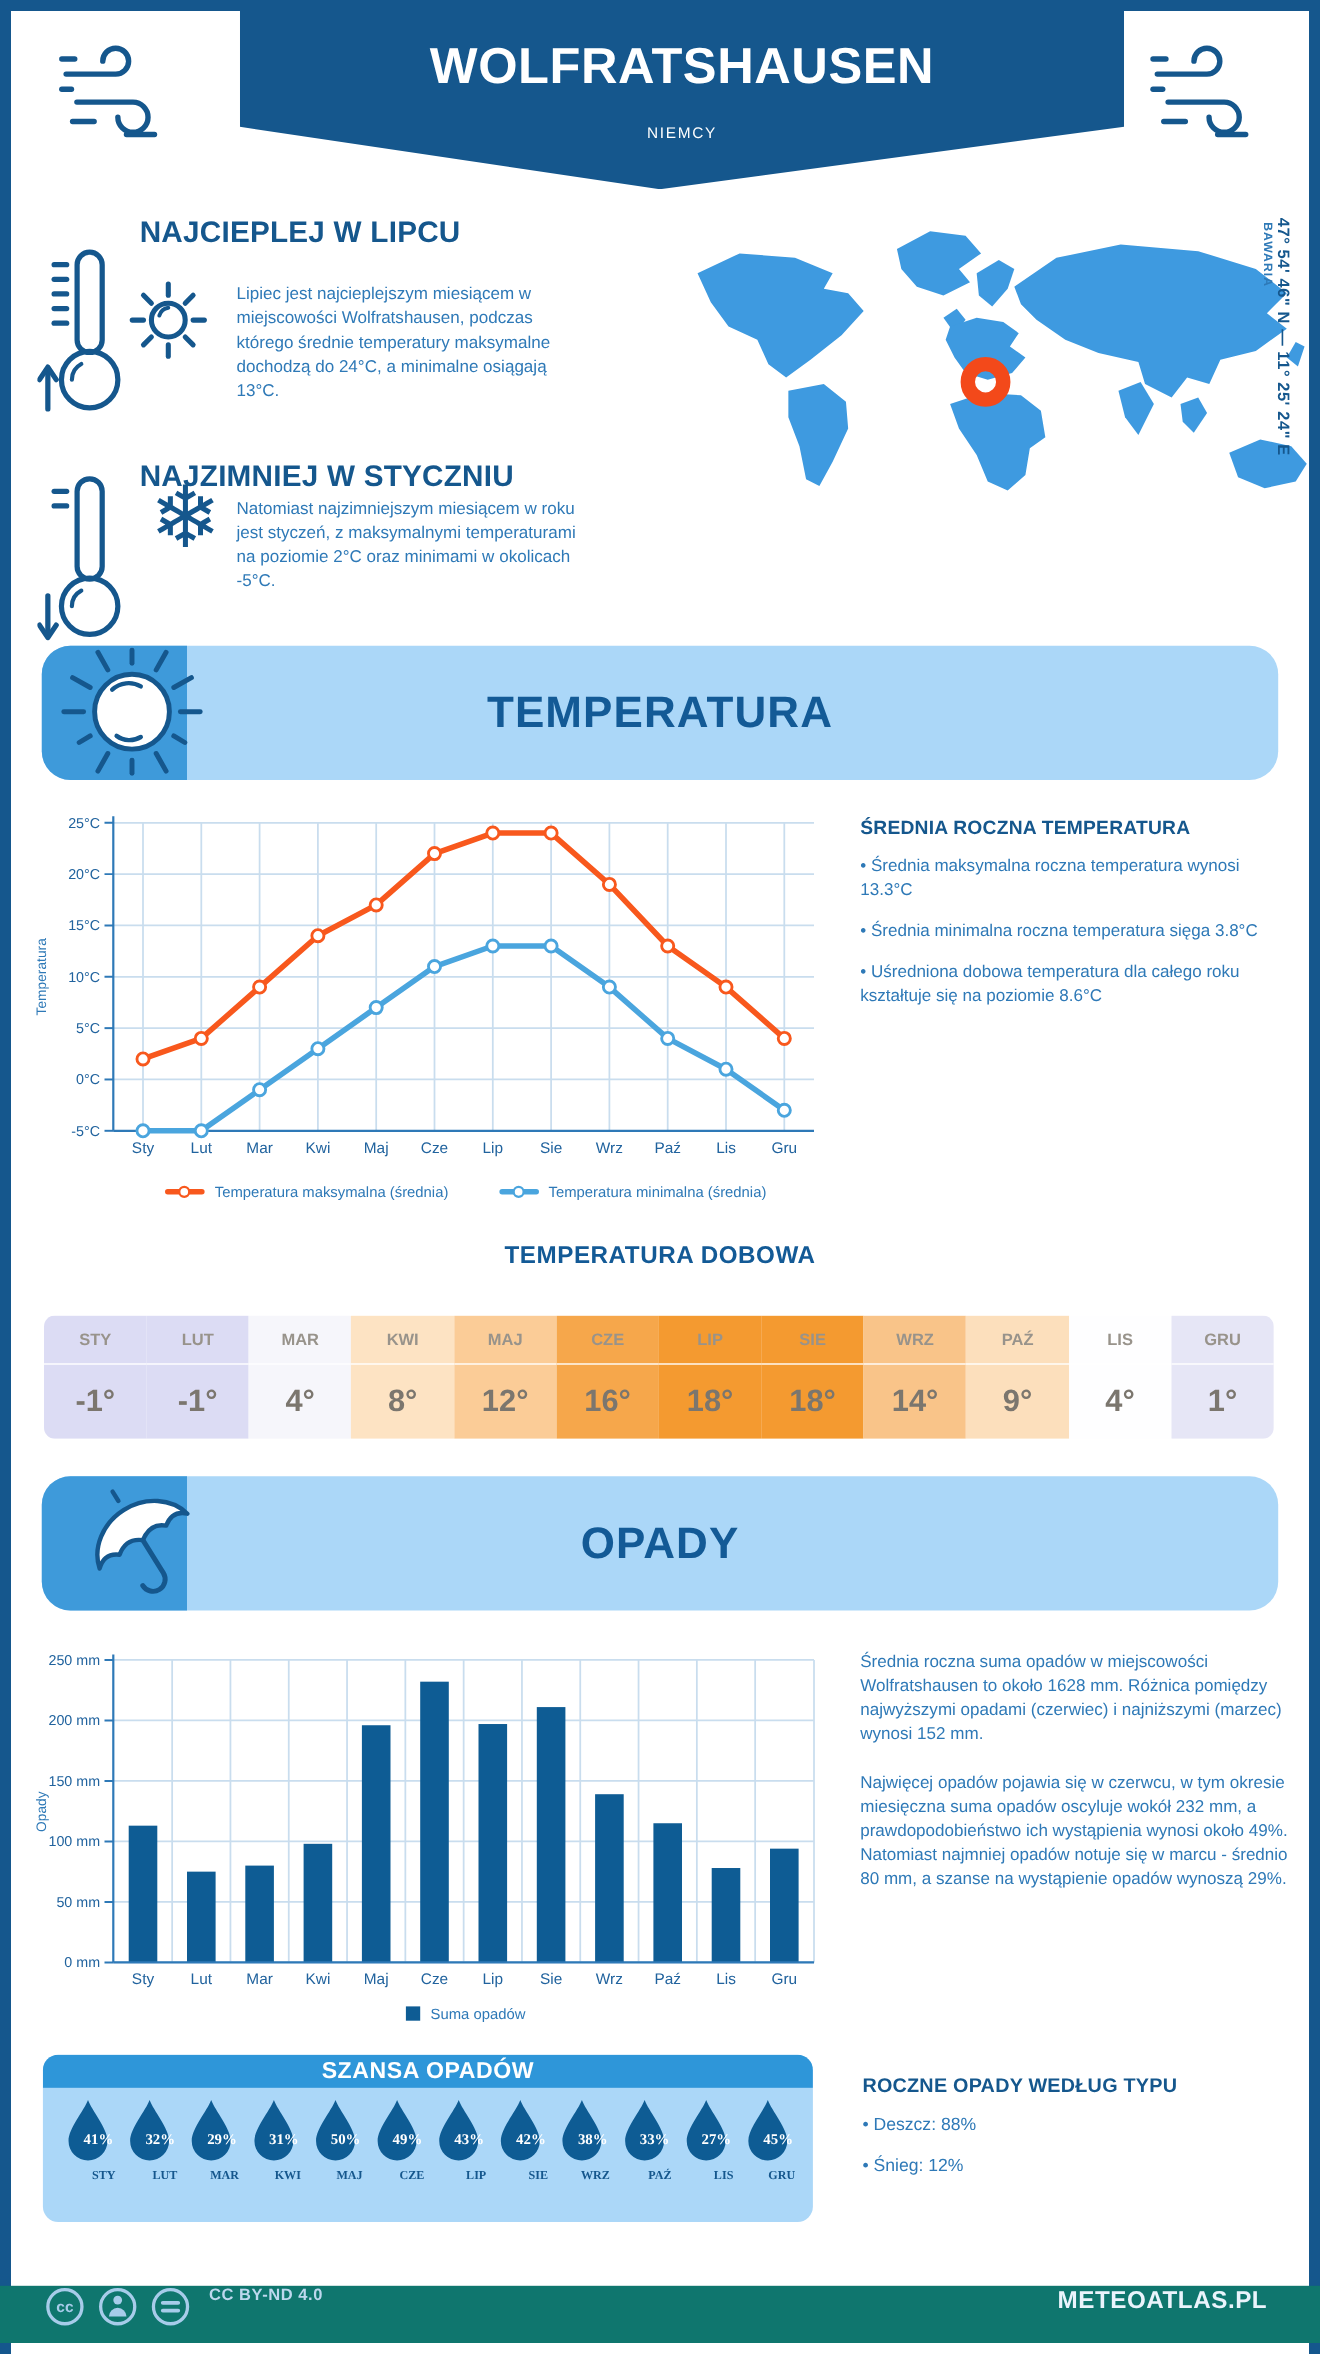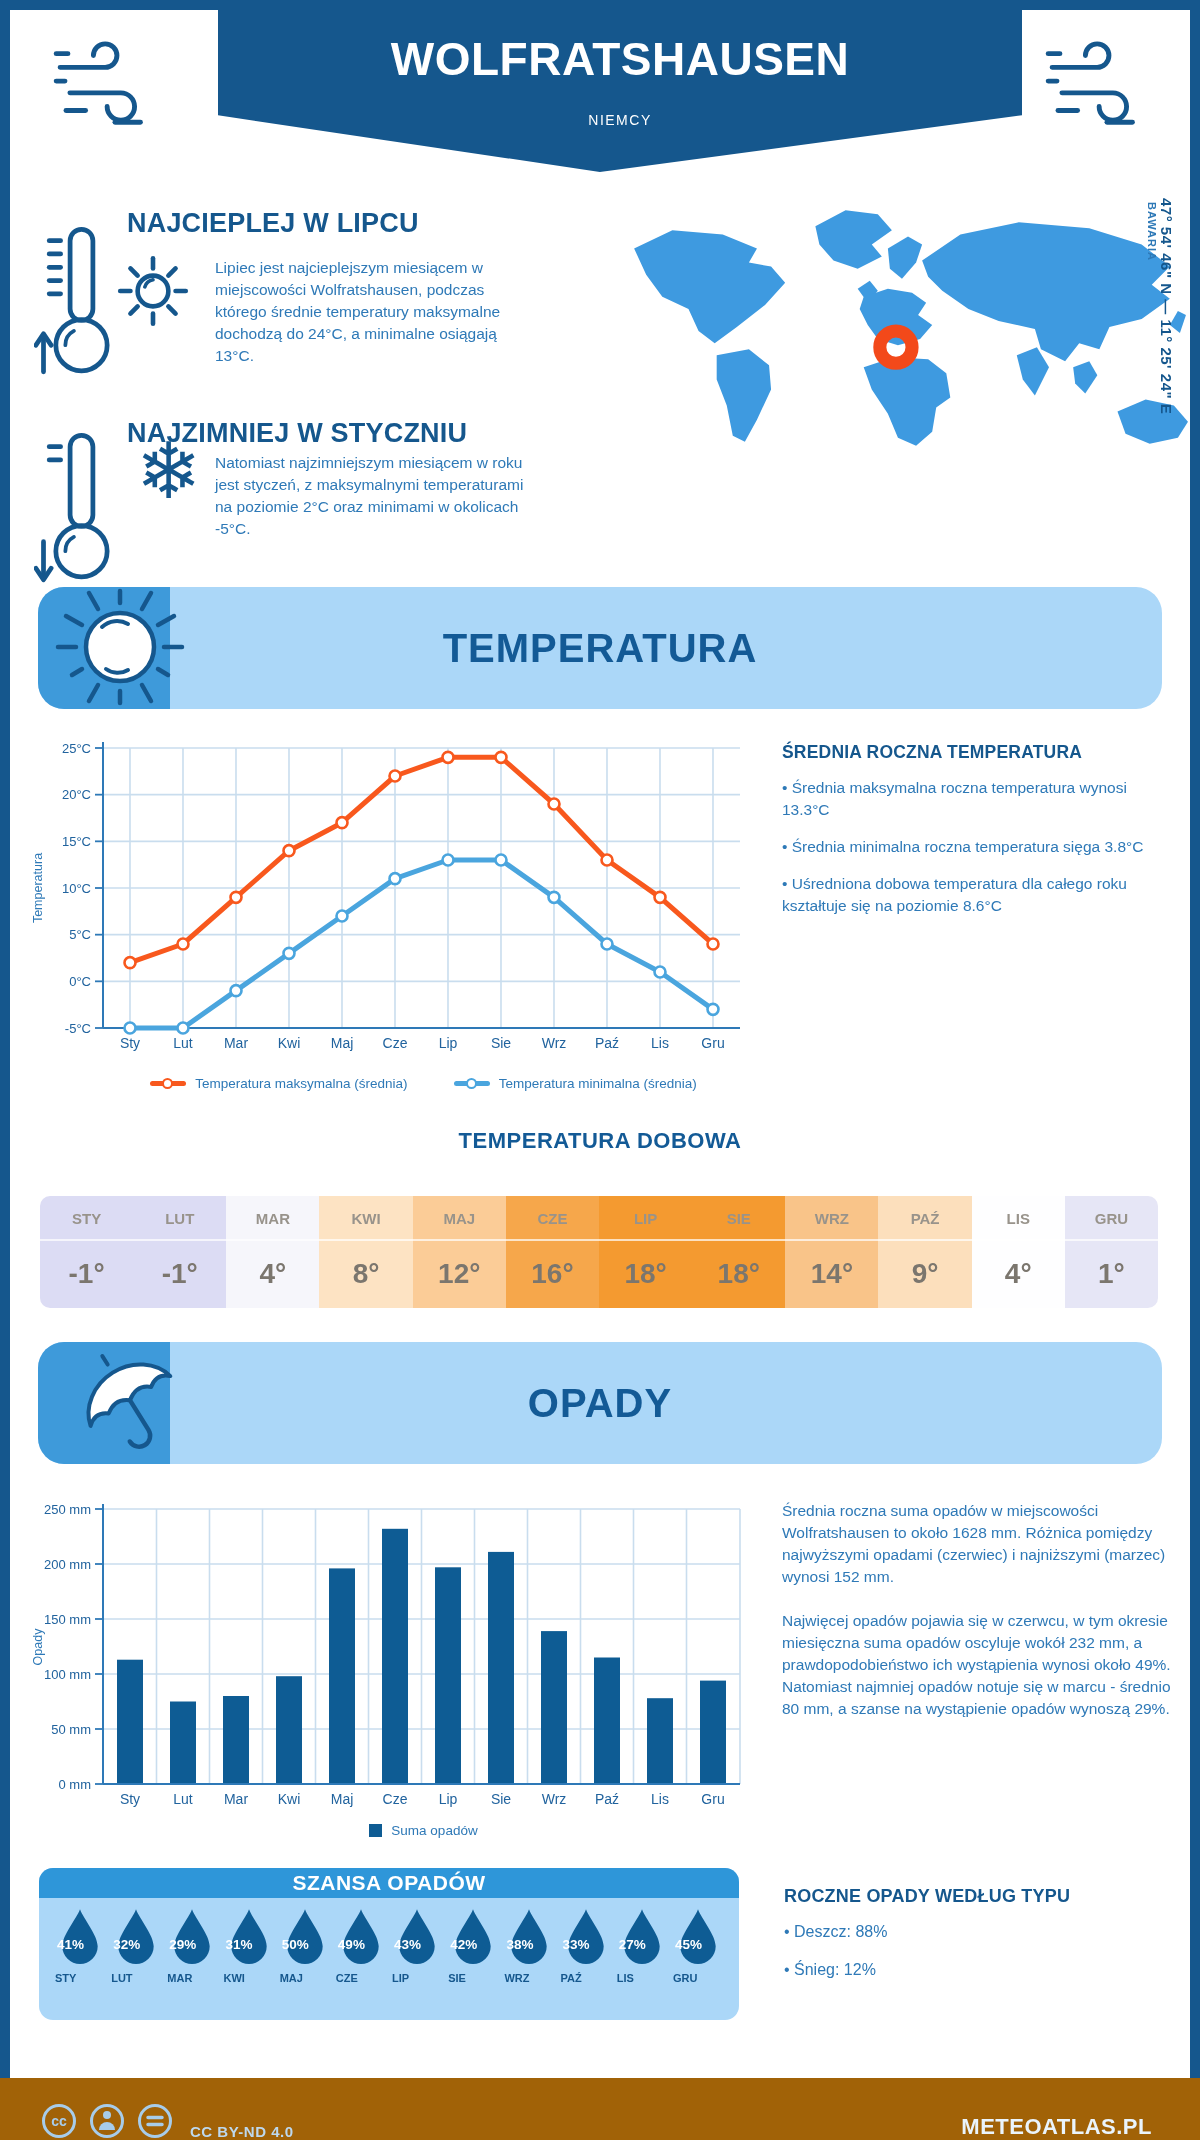--- a/index.html
+++ b/index.html
@@ -57,27 +57,27 @@
             overflow:hidden;}
   .dt-cell{text-align:center;}
   .dt-m{font-size:15px;font-weight:bold;color:#98938B;padding:14px 0 12px;
         border-bottom:2px solid rgba(255,255,255,.7);}
   .dt-v{font-size:28px;font-weight:bold;color:#7B766E;padding:17px 0 18px;}
   
   .szansa{width:700px;height:152px;background:#ABD7F8;border-radius:14px;overflow:hidden;}
   .sz-head{height:30px;line-height:30px;background:#2E96D9;color:#fff;text-align:center;
            font-size:21px;font-weight:bold;letter-spacing:.5px;}
   .sz-body{display:flex;justify-content:space-between;padding:10px 16px 0;}
-  .dropcell{width:50px;text-align:left;}
+  .dropcell{width:50px;text-align:right;font-family:Liberation Serif, serif;}
   .dropwrap{position:relative;width:46px;height:59px;margin:0 auto;}
   .droppct{position:absolute;left:0;right:0;top:29px;color:#fff;font-size:13.5px;font-weight:bold;}
   .droplabel{margin-top:5px;font-size:11px;font-weight:bold;color:#15578D;}
   
-  .footer{left:0;top:2078px;width:1200px;height:62px;background:#a16207;display:flex;
-          align-items:flex-end;}
+  .footer{left:0;top:2078px;width:1200px;height:52px;background:#0f766e;display:flex;
+          align-items:flex-start;}
   .f-icons{display:flex;gap:10px;margin-left:40px;align-items:center;}
   .f-lic{color:#BDD8EE;font-weight:bold;font-size:15px;margin-left:16px;letter-spacing:.5px;}
   .f-site{margin-left:auto;margin-right:48px;color:#EAF4FC;font-weight:bold;font-size:22px;
           letter-spacing:.5px;}
   svg{display:block;}
 </style>
 </head>
 <body>
 
 <div class="page">
@@ -136,21 +136,21 @@
         <path d="M40 62 v10"></path>
         <path d="M62 40 h10"></path>
         <path d="M18 40 H8"></path>
       <path d="M55 25 l7 -7"></path>
         <path d="M25 25 l-7 -7"></path>
         <path d="M55 55 l7 7"></path>
         <path d="M25 55 l-7 7"></path>
       <path d="M32 36 a10 10 0 0 1 8 -7" stroke-width="3.5"></path>
     </g>
   </svg>
-  <div class="abs h-blue" style="left:127px;top:208px">NAJCIEPLEJ W LIPCU</div>
+  <div class="abs h-blue" style="left:127px;top:196px">NAJCIEPLEJ W LIPCU</div>
   <div class="abs p-blue" style="left:215px;top:257px;width:318px">Lipiec jest najcieplejszym miesiącem w miejscowości Wolfratshausen, podczas którego średnie temperatury maksymalne dochodzą do 24°C, a minimalne osiągają 13°C.</div>
 
   <svg class="abs" style="left:34px;top:424px" width="95" height="165" viewBox="0 0 100 170">
     <g fill="none" stroke="#15578D" stroke-width="5" stroke-linecap="round" stroke-linejoin="round">
       <path d="M16 22 h12"></path>
         <path d="M16 36 h12"></path>
       <rect x="38" y="10" width="24" height="96" rx="12"></rect>
       <circle cx="50" cy="132" r="27"></circle>
       <path d="M33 132 a17 17 0 0 1 9 -15" stroke-width="4"></path>
       <path d="M10 122 V160"></path>

